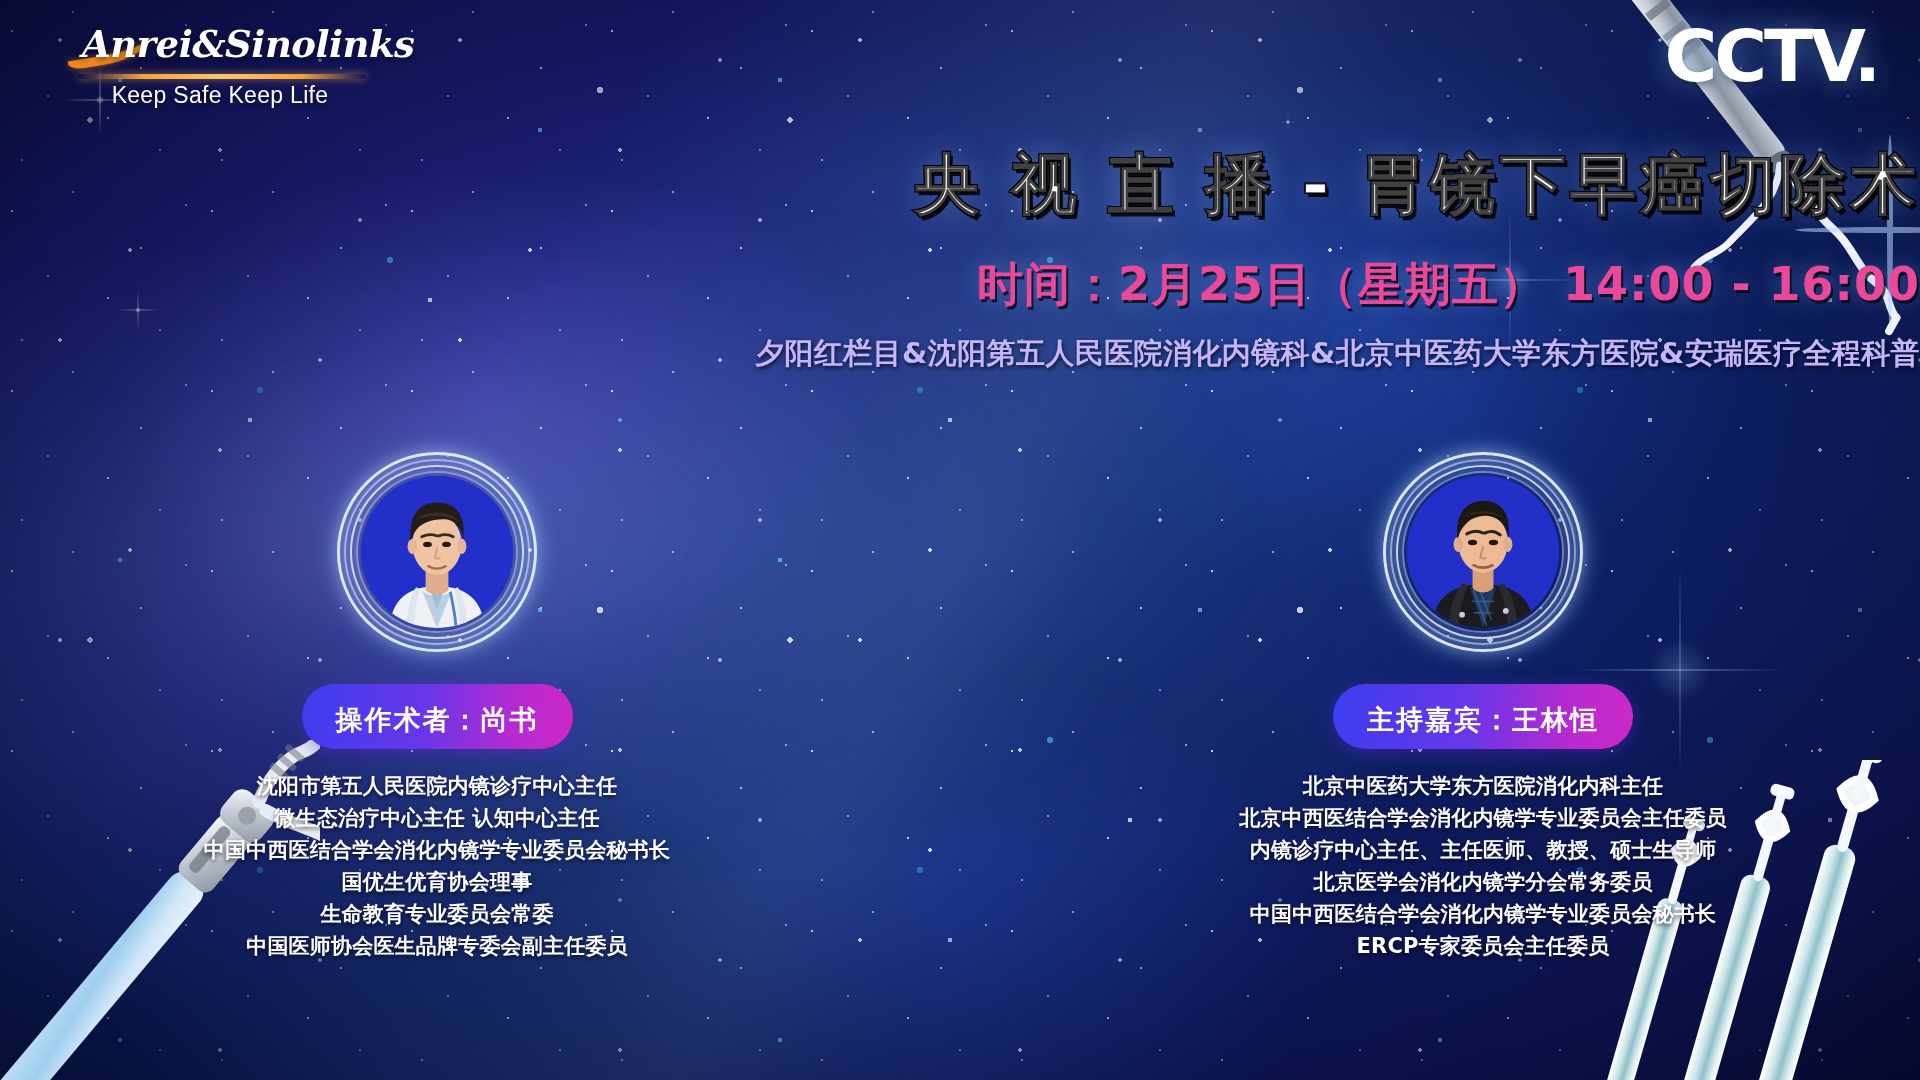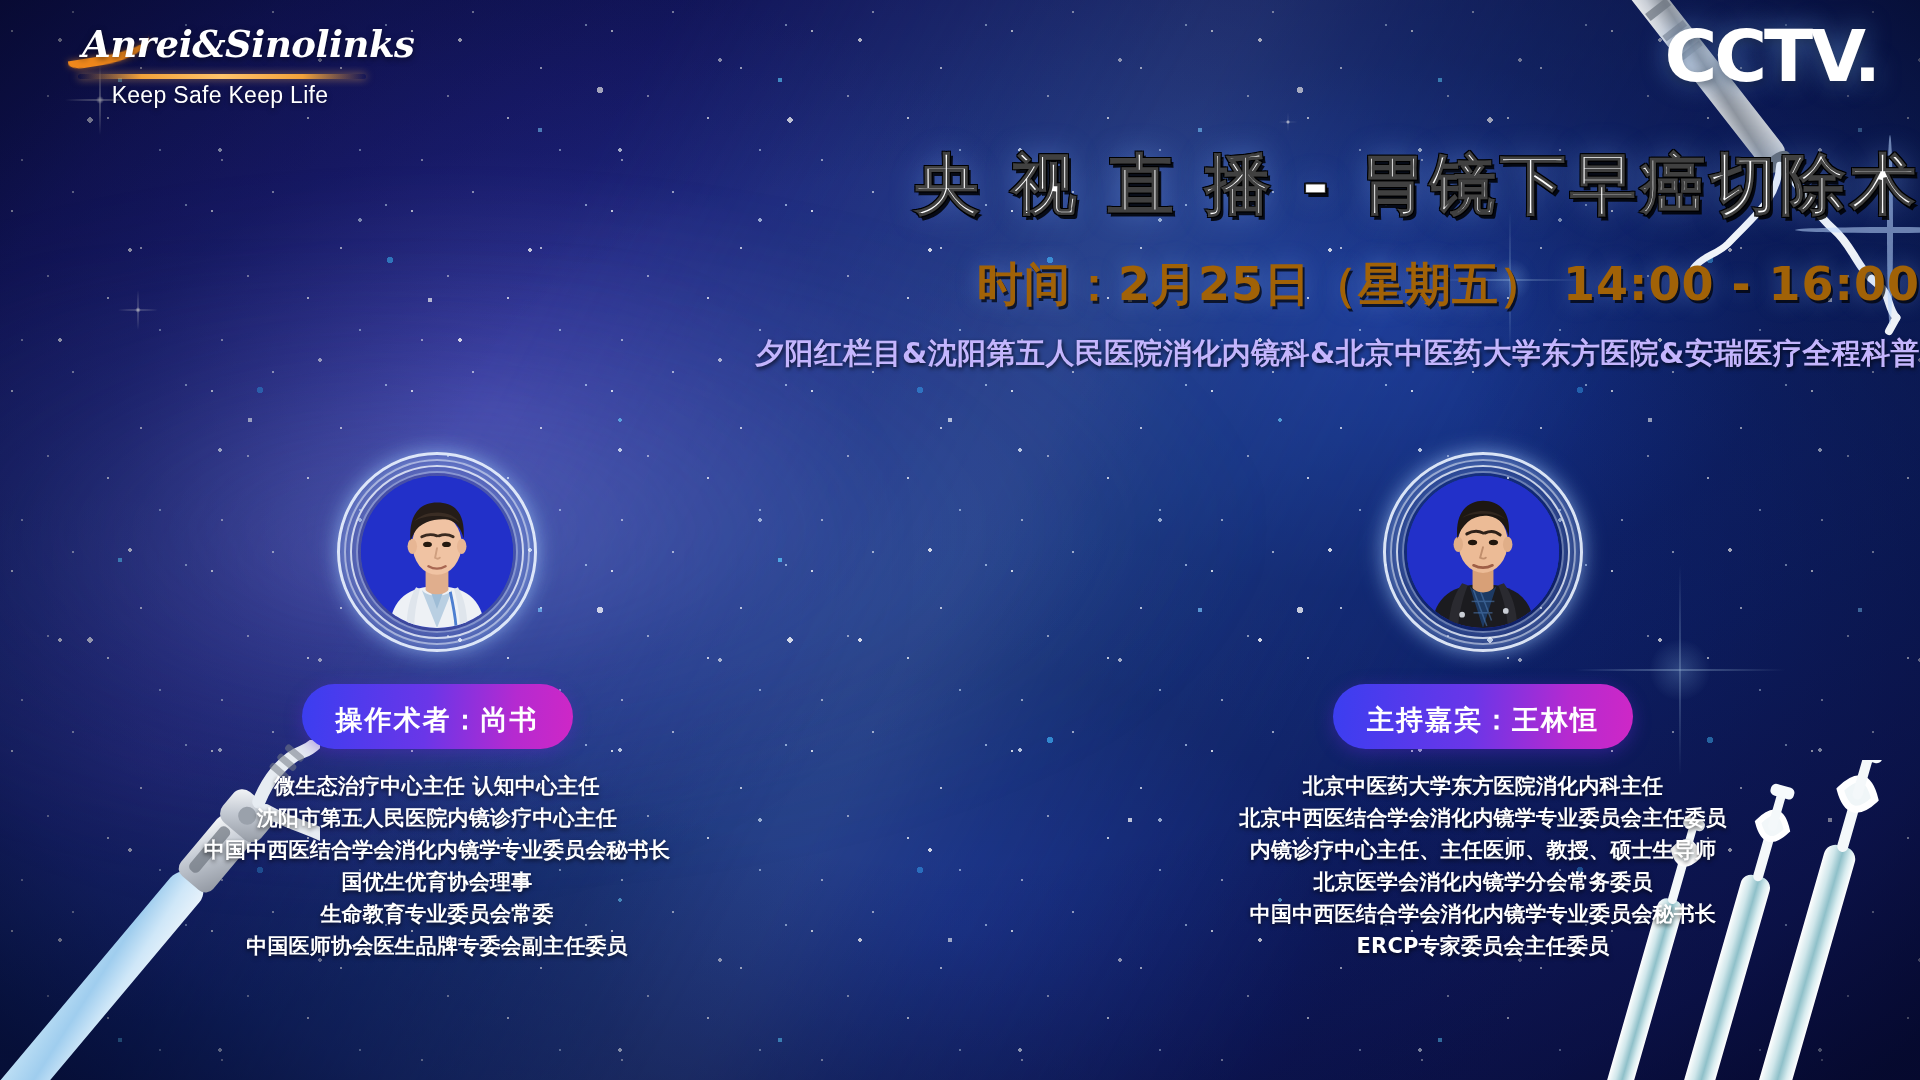--- a/index.html
+++ b/index.html
@@ -155,21 +155,21 @@
     font-weight:bold; font-size:66px; color:#ffffff;
     letter-spacing:4px;
     text-shadow:
       0 0 1px #000, 1px 1px 0 #000, -1px 1px 0 #000, 1px -1px 0 #000, -1px -1px 0 #000,
       3px 4px 0 rgba(0,0,0,.85), 0 0 30px rgba(130,180,255,.45);
     -webkit-text-stroke:1.5px rgba(0,0,0,.75);
   }
   .title-time{
     margin-top:24px;
     font-family:"DejaVu Sans","Liberation Sans",sans-serif;
-    font-weight:bold; font-size:46px; color:#a16207;
+    font-weight:bold; font-size:46px; color:#ec4899;
     letter-spacing:1px;
     text-shadow:2px 3px 0 rgba(0,0,0,.7), 0 0 22px rgba(130,180,255,.4);
   }
   .title-sub{
     margin-top:18px;
     font-family:"DejaVu Sans","Liberation Sans",sans-serif;
     font-weight:bold; font-size:29px; color:#c4b5fd;
     letter-spacing:.4px;
     text-shadow:1px 2px 4px rgba(0,0,0,.75);
   }
@@ -399,22 +399,22 @@
             <ellipse cx="70" cy="72" rx="4.6" ry="2.8" fill="#24190f"></ellipse>
             <ellipse cx="90" cy="72" rx="4.6" ry="2.8" fill="#24190f"></ellipse>
 
             <path d="M80 76 L 78 86 q 3 2 5 0" stroke="#cf9f7f" stroke-width="2" fill="none" stroke-linecap="round"></path>
             <path d="M71 95 q 9 5 18 0" stroke="#a86752" stroke-width="2.6" fill="none" stroke-linecap="round"></path>
           </svg>
         </div>
       </div>
       <div class="badge">操作术者：尚书</div>
       <div class="creds">
+        <div class="line">沈阳市第五人民医院内镜诊疗中心主任</div>
         <div class="line">微生态治疗中心主任  认知中心主任</div>
-        <div class="line">沈阳市第五人民医院内镜诊疗中心主任</div>
         <div class="line">中国中西医结合学会消化内镜学专业委员会秘书长</div>
         <div class="line">国优生优育协会理事</div>
         <div class="line">生命教育专业委员会常委</div>
         <div class="line">中国医师协会医生品牌专委会副主任委员</div>
       </div>
     </div>
 
     <div class="person">
       <div class="avatar-wrap">
         <div class="ring"></div>

